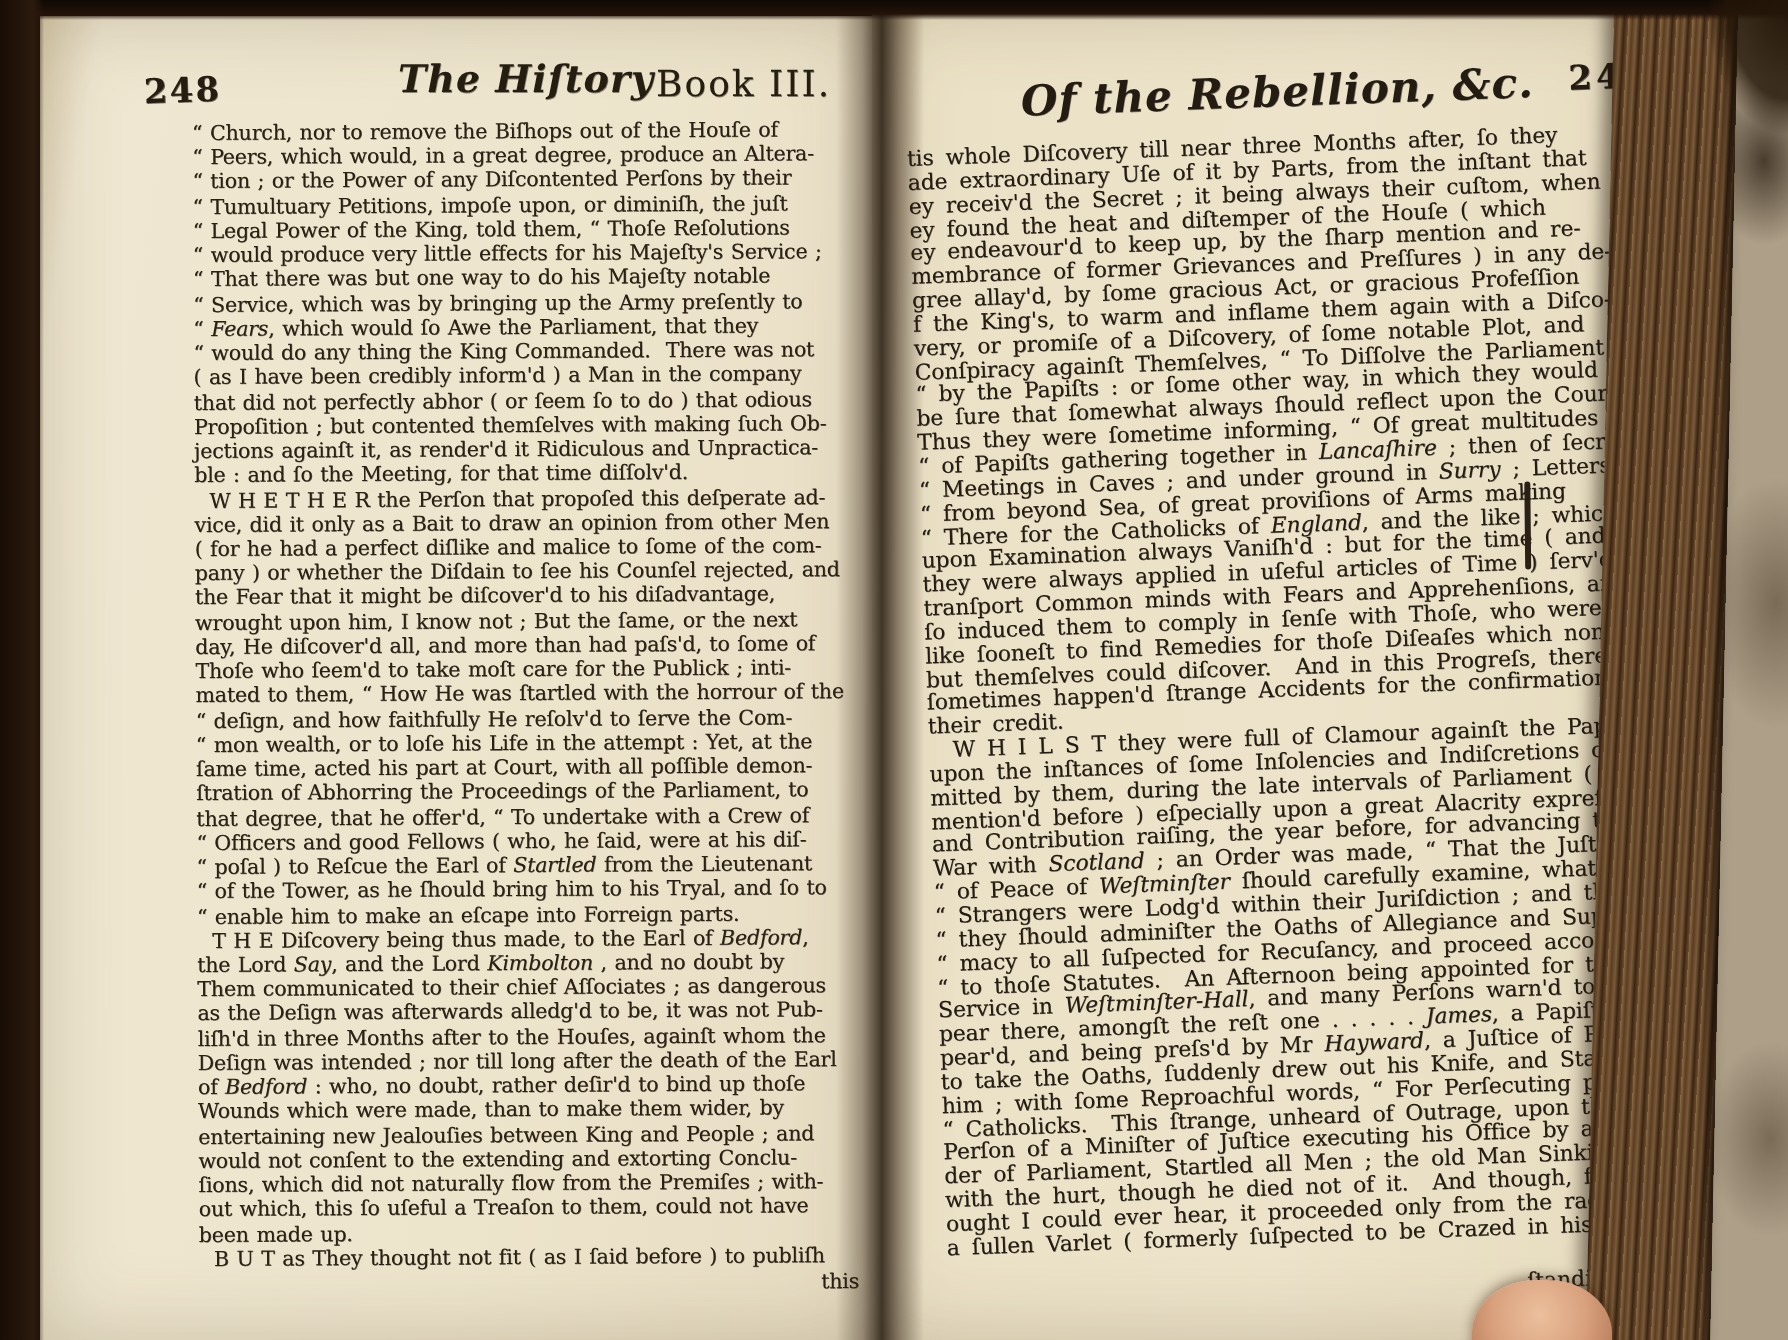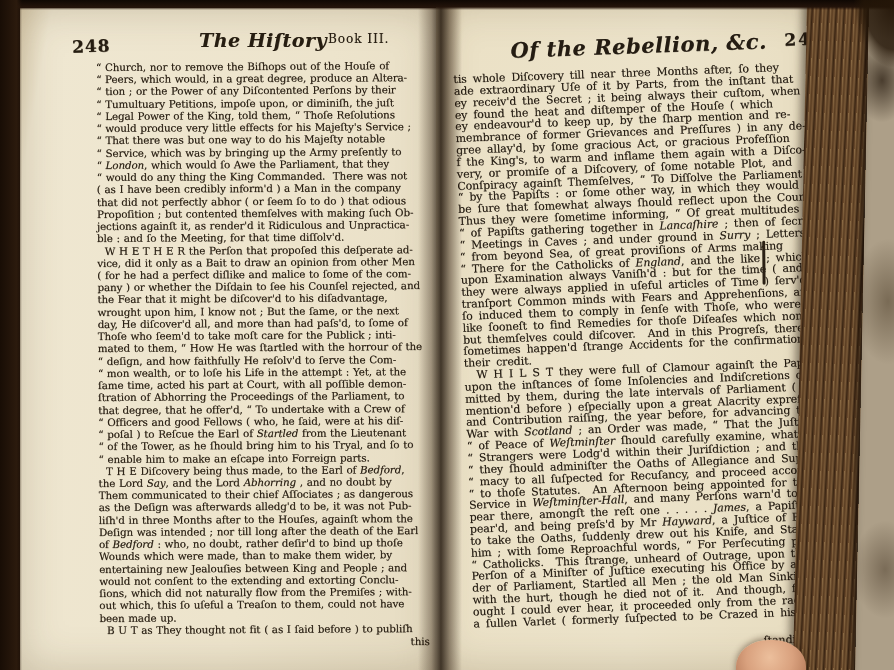--- a/index.html
+++ b/index.html
@@ -76,21 +76,21 @@
   }
   .catchword { text-align:right; margin-top:1px; }
   .catchword-right { position:absolute; left:0; top:605px; width:340px; text-align:right;
     font-size:10.9px; color:#241c12; text-shadow:0.25px 0.25px 0 rgba(36,28,18,.5); }
   
   .hdr { position:absolute; z-index:3; color:#261d11; }
   .hdr-pagenum-left { left:72px; top:36px; font-size:17px; font-weight:bold; letter-spacing:1px;
     transform:rotate(-2deg); text-shadow:0.4px 0.4px 0 rgba(38,29,17,.6); }
   .hdr-title-left { left:199px; top:29px; font-size:19px; font-style:italic; font-weight:bold;
     letter-spacing:0.5px; text-shadow:0.3px 0.3px 0 rgba(38,29,17,.5); }
-  .hdr-book-left { left:328px; top:32px; font-size:12px; letter-spacing:1px;
+  .hdr-book-left { left:328px; top:32px; font-size:18px; letter-spacing:1px;
     text-shadow:0.3px 0.3px 0 rgba(38,29,17,.5); }
   .hdr-title-right { position:absolute; left:58px; top:0px; font-size:21px; font-style:italic;
     font-weight:bold; letter-spacing:0.5px; color:#241c12; text-shadow:0.3px 0.3px 0 rgba(36,28,18,.5); }
   .hdr-pagenum-right { position:absolute; left:332px; top:2px; font-size:17px; font-weight:bold;
     letter-spacing:2px; color:#241c12; text-shadow:0.4px 0.4px 0 rgba(36,28,18,.6); }
   
   .pen-mark { position:absolute; left:302px; top:212px; width:2.5px; height:44px;
     background:#2a2014; border-radius:2px; transform:rotate(1.5deg); }
   i { font-style: italic; }
 </style>
@@ -107,21 +107,21 @@
   <span class="hdr hdr-book-left">Book III.</span>
   <div class="textcol textcol-left">
   <div class="tline">“ Church, nor to remove the Biſhops out of the Houſe of</div>
       <div class="tline">“ Peers, which would, in a great degree, produce an Altera-</div>
       <div class="tline">“ tion ; or the Power of any Diſcontented Perſons by their</div>
       <div class="tline">“ Tumultuary Petitions, impoſe upon, or diminiſh, the juſt</div>
       <div class="tline">“ Legal Power of the King, told them, “ Thoſe Reſolutions</div>
       <div class="tline">“ would produce very little effects for his Majeſty's Service ;</div>
       <div class="tline">“ That there was but one way to do his Majeſty notable</div>
       <div class="tline">“ Service, which was by bringing up the Army preſently to</div>
-      <div class="tline">“ <i>London</i>, which would ſo Awe the Parliament, that they</div>
+      <div class="tline">“ <i>Fears</i>, which would ſo Awe the Parliament, that they</div>
       <div class="tline">“ would do any thing the King Commanded. &nbsp;There was not</div>
       <div class="tline">( as I have been credibly inform'd ) a Man in the company</div>
       <div class="tline">that did not perfectly abhor ( or ſeem ſo to do ) that odious</div>
       <div class="tline">Propoſition ; but contented themſelves with making ſuch Ob-</div>
       <div class="tline">jections againſt it, as render'd it Ridiculous and Unpractica-</div>
       <div class="tline">ble : and ſo the Meeting, for that time diſſolv'd.</div>
       <div class="tline">&nbsp;&nbsp;W H E T H E R the Perſon that propoſed this deſperate ad-</div>
       <div class="tline">vice, did it only as a Bait to draw an opinion from other Men</div>
       <div class="tline">( for he had a perfect diſlike and malice to ſome of the com-</div>
       <div class="tline">pany ) or whether the Diſdain to ſee his Counſel rejected, and</div>
@@ -133,21 +133,21 @@
       <div class="tline">“ deſign, and how faithfully He reſolv'd to ſerve the Com-</div>
       <div class="tline">“ mon wealth, or to loſe his Life in the attempt : Yet, at the</div>
       <div class="tline">ſame time, acted his part at Court, with all poſſible demon-</div>
       <div class="tline">ſtration of Abhorring the Proceedings of the Parliament, to</div>
       <div class="tline">that degree, that he offer'd, “ To undertake with a Crew of</div>
       <div class="tline">“ Officers and good Fellows ( who, he ſaid, were at his diſ-</div>
       <div class="tline">“ poſal ) to Reſcue the Earl of <i>Startled</i> from the Lieutenant</div>
       <div class="tline">“ of the Tower, as he ſhould bring him to his Tryal, and ſo to</div>
       <div class="tline">“ enable him to make an eſcape into Forreign parts.</div>
       <div class="tline">&nbsp;&nbsp;T H E Diſcovery being thus made, to the Earl of <i>Bedford</i>,</div>
-      <div class="tline">the Lord <i>Say</i>, and the Lord <i>Abhorring</i> , and no doubt by</div>
+      <div class="tline">the Lord <i>Say</i>, and the Lord <i>Kimbolton</i> , and no doubt by</div>
       <div class="tline">Them communicated to their chief Aſſociates ; as dangerous</div>
       <div class="tline">as the Deſign was afterwards alledg'd to be, it was not Pub-</div>
       <div class="tline">liſh'd in three Months after to the Houſes, againſt whom the</div>
       <div class="tline">Deſign was intended ; nor till long after the death of the Earl</div>
       <div class="tline">of <i>Bedford</i> : who, no doubt, rather deſir'd to bind up thoſe</div>
       <div class="tline">Wounds which were made, than to make them wider, by</div>
       <div class="tline">entertaining new Jealouſies between King and People ; and</div>
       <div class="tline">would not conſent to the extending and extorting Conclu-</div>
       <div class="tline">ſions, which did not naturally flow from the Premiſes ; with-</div>
       <div class="tline">out which, this ſo uſeful a Treaſon to them, could not have</div>

